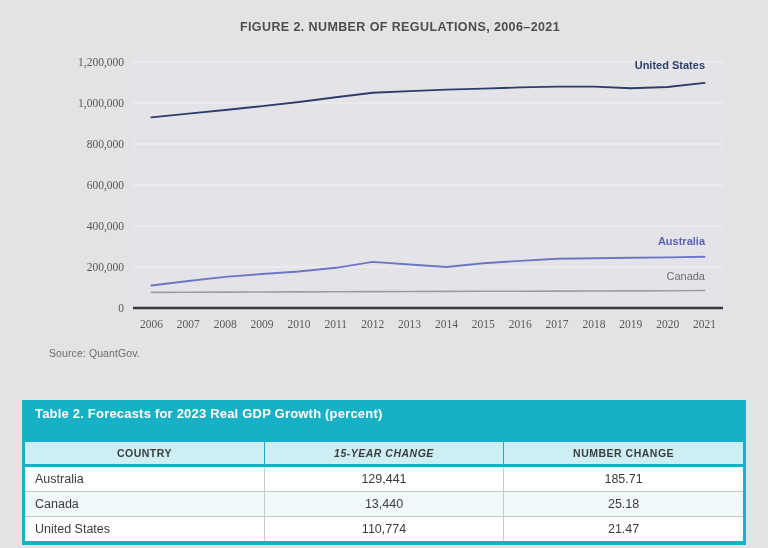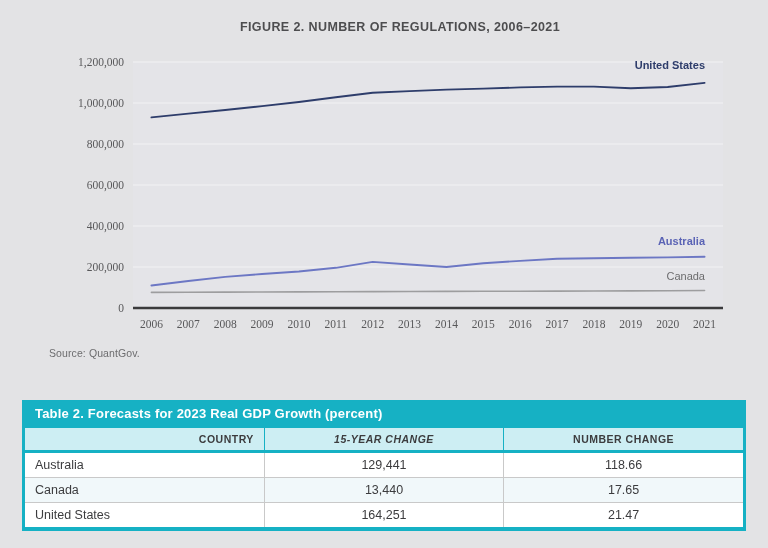--- a/index.html
+++ b/index.html
@@ -87,36 +87,36 @@
     border-collapse: collapse;
     table-layout: fixed;
     font-size: 12px;
   }
   table.data-table .title-cell {
     background: #16b1c4;
     color: #ffffff;
     font-size: 13px;
     font-weight: bold;
     text-align: left;
-    padding: 6px 10px 7px 10px;
+    padding: 6px 10px 21px 10px;
     letter-spacing: 0.2px;
     border: none;
   }
   table.data-table thead.col-head th {
     background: #cdeef3;
     color: #3c3c3e;
     font-size: 10.5px;
     font-weight: bold;
     letter-spacing: 0.5px;
     padding: 5px 10px;
     border-left: 1px solid #16b1c4;
     border-right: 1px solid #16b1c4;
     border-bottom: 3px solid #16b1c4;
   }
-  table.data-table thead.col-head th.c0 { text-align: right; border-left: none; }
+  table.data-table thead.col-head th.c0 { text-align: center; border-left: none; }
   table.data-table thead.col-head th.c1,
   table.data-table thead.col-head th.c2 { text-align: center; }
   table.data-table thead.col-head th.c2 { border-right: none; }
 
   table.data-table tbody td {
     padding: 5px 10px;
     color: #3c3c3e;
     font-size: 12.5px;
     border-bottom: 1px solid #c9c9c9;
     border-left: 1px solid #c9c9c9;
@@ -215,29 +215,29 @@
         <tr>
           <th class="c0" style="width:247px;">COUNTRY</th>
           <th class="c1" style="width:238px;font-style:italic;">15-YEAR CHANGE</th>
           <th class="c2">NUMBER CHANGE</th>
         </tr>
       </thead>
       <tbody id="table-body">
           <tr class="odd">
             <td class="c0">Australia</td>
             <td class="c1">129,441</td>
-            <td class="c2">118.66</td>
+            <td class="c2">185.71</td>
           </tr>
           <tr class="even">
             <td class="c0">Canada</td>
             <td class="c1">13,440</td>
-            <td class="c2">17.65</td>
+            <td class="c2">25.18</td>
           </tr>
           <tr class="odd">
             <td class="c0">United States</td>
-            <td class="c1">164,251</td>
+            <td class="c1">110,774</td>
             <td class="c2">21.47</td>
           </tr>
         </tbody>
     </table>
   </div>
 
 </div>
 
 </body></html>

